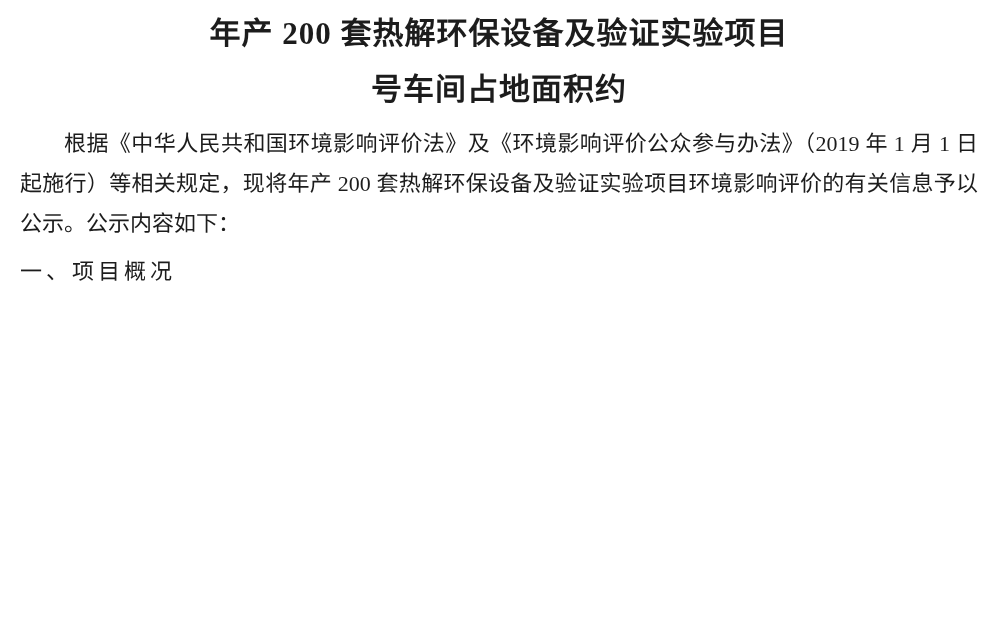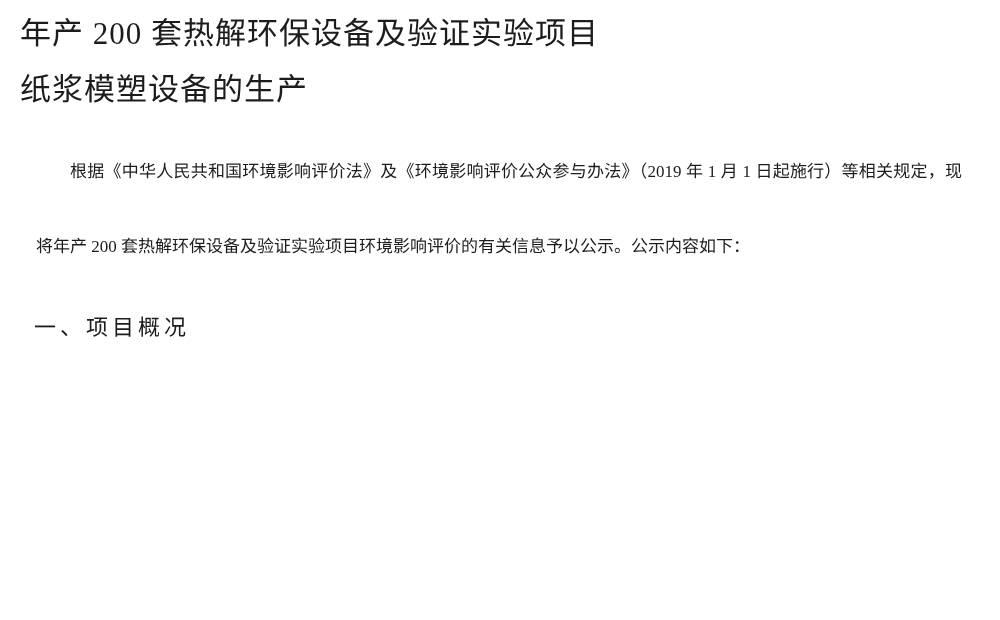--- a/index.html
+++ b/index.html
@@ -15,52 +15,53 @@
     color: #1c1c1c;
   }
   .page {
     box-sizing: border-box;
     width: 1000px;
     height: 620px;
     padding: 6px 22px 0 20px;
     background: #ffffff;
   }
   .doc-title {
-    font-weight: normal;
+    text-align: center;
+    font-weight: bold;
     font-size: 31px;
     line-height: 56px;
     letter-spacing: 1px;
   }
   .body-text {
-    font-size: 17px;
-    line-height: 75px;
+    font-size: 22px;
+    line-height: 40px;
     text-align: justify;
-    margin: 16px;
+    margin: 0;
   }
   .indent {
     text-indent: 2em;
   }
   .section-heading {
     font-size: 22px;
     line-height: 55px;
     letter-spacing: 4px;
-    margin: 14px;
+    margin: 0;
   }
   .title-block {
     margin-bottom: 6px;
   }
 </style>
 </head>
 <body>
 
 <div class="page">
 
   <div class="title-block">
     <div class="doc-title">年产 200 套热解环保设备及验证实验项目</div>
-    <div class="doc-title">纸浆模塑设备的生产</div>
+    <div class="doc-title">号车间占地面积约</div>
   </div>
 
   <p class="body-text indent">根据《中华人民共和国环境影响评价法》及《环境影响评价公众参与办法》（2019 年 1 月 1 日起施行）等相关规定，现将年产 200 套热解环保设备及验证实验项目环境影响评价的有关信息予以公示。公示内容如下：</p>
 
   <p class="section-heading">一、项目概况</p>
 
 
 </div>
 
 </body></html>

